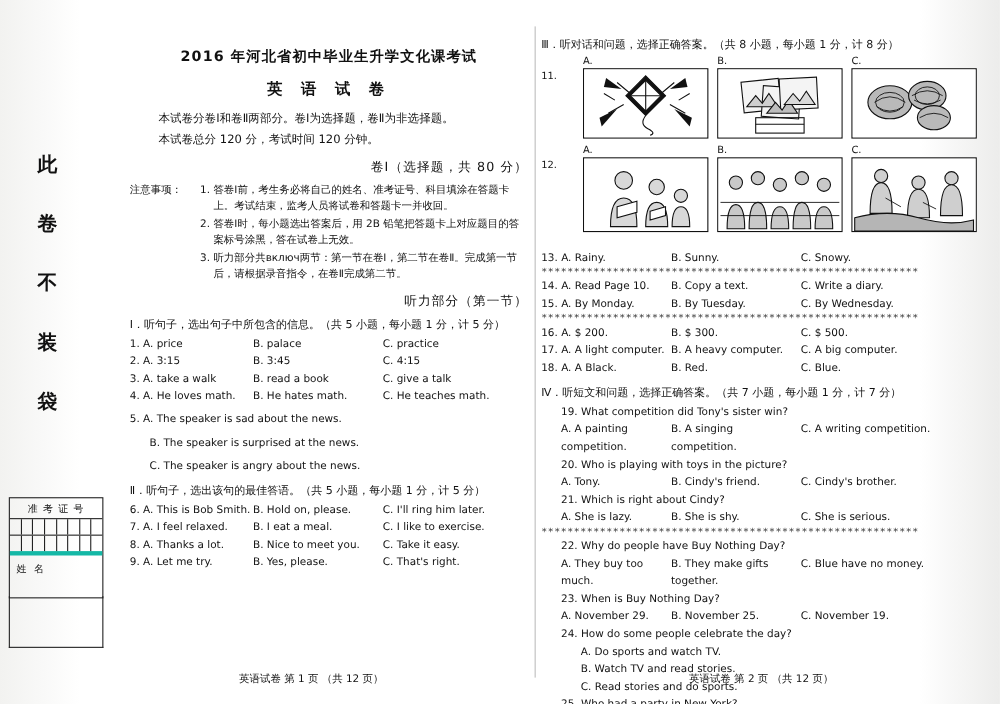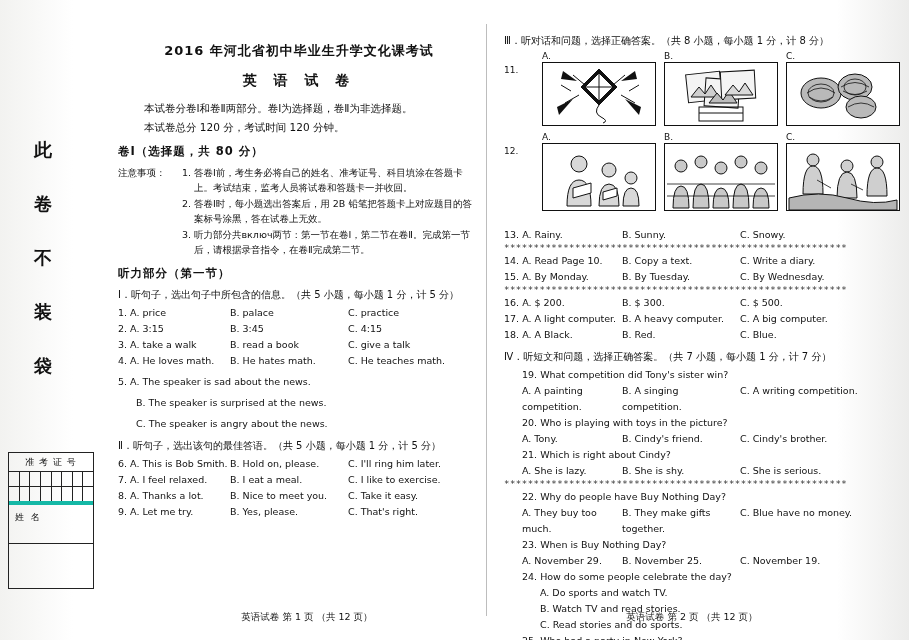--- a/index.html
+++ b/index.html
@@ -16,43 +16,43 @@
   .idbox .lbl{font-size:9px;text-align:center;padding:3px 0 2px;font-family:"DejaVu Sans",sans-serif;letter-spacing:1px;}
   .grid{display:flex;border-top:1px solid #222;}
   .grid span{flex:1;height:14px;border-right:1px solid #222;}
   .grid span:last-child{border-right:none;}
   .namerow{border-top:4px solid #14b8a6;font-size:9px;padding:6px 0 6px 6px;font-family:"DejaVu Sans",sans-serif;letter-spacing:2px;}
   .tail{position:absolute;left:8px;top:542px;width:84px;height:46px;border:1px solid #222;border-top:none;}
 
   
   .col{position:absolute;top:30px;height:580px;}
   .colL{left:118px;width:362px;}
-  .colR{left:504px;width:400px;}
+  .colR{left:492px;width:400px;}
   .divider{position:absolute;left:486px;top:24px;width:1px;height:592px;background:#bdbdbd;}
 
   h1.title{font-size:13px;text-align:center;margin:12px 0 0;font-family:"DejaVu Sans",sans-serif;font-weight:bold;letter-spacing:1px;}
   h2.subject{font-size:14px;text-align:center;margin:12px 0 10px;font-family:"DejaVu Sans",sans-serif;font-weight:bold;letter-spacing:6px;}
   .p{font-size:10.5px;line-height:17px;margin:0 0 2px 0;font-family:"DejaVu Sans",sans-serif;}
   .indent{padding-left:26px;}
-  .sec-head{font-size:11.5px;text-align:left;font-weight:bold;margin:8px 0 6px;font-family:"DejaVu Sans",sans-serif;letter-spacing:1px;}
+  .sec-head{font-size:11.5px;text-align:right;font-weight:normal;margin:8px 0 6px;font-family:"DejaVu Sans",sans-serif;letter-spacing:1px;}
   .notes{display:flex;font-size:9.5px;line-height:15px;font-family:"DejaVu Sans",sans-serif;margin-top:4px;}
   .notes .nl{width:60px;flex:0 0 60px;font-weight:normal;}
   .notes ol{margin:0;padding-left:16px;}
   .notes li{margin-bottom:1px;}
   .part{font-size:10px;font-family:"DejaVu Sans",sans-serif;margin:7px 0 3px;}
   .qrow{display:flex;font-size:9.5px;line-height:16px;font-family:"DejaVu Sans",sans-serif;}
   .qrow .q{width:112px;flex:0 0 112px;}
   .qrow .q2{width:118px;flex:0 0 118px;}
   .qrow .b{width:118px;flex:0 0 118px;}
   .qrow .c{flex:1;}
   .qline{font-size:9.5px;line-height:16px;font-family:"DejaVu Sans",sans-serif;}
   .ql-ind{padding-left:18px;}
   .stars{font-size:9px;letter-spacing:0.5px;color:#333;font-family:"DejaVu Sans Mono",monospace;line-height:10px;overflow:hidden;white-space:nowrap;}
   .footer{position:absolute;bottom:16px;font-size:9.5px;font-family:"DejaVu Sans",sans-serif;text-align:center;}
-  .fL{left:126px;width:362px;}
+  .fL{left:102px;width:362px;}
   .fR{left:492px;width:400px;}
 
   
   .picrow{display:flex;gap:8px;margin-top:3px;align-items:flex-start;}
   .piccell{position:relative;}
   .piclabel{font-size:9px;font-family:"DejaVu Sans",sans-serif;margin-bottom:1px;}
   .frame{width:112px;height:62px;border:1px solid #111;background:#fff;overflow:hidden;position:relative;}
   .frame.tall{height:66px;}
   .numlab{font-size:9px;font-family:"DejaVu Sans",sans-serif;width:30px;flex:0 0 30px;padding-top:14px;}
   svg{display:block;}

